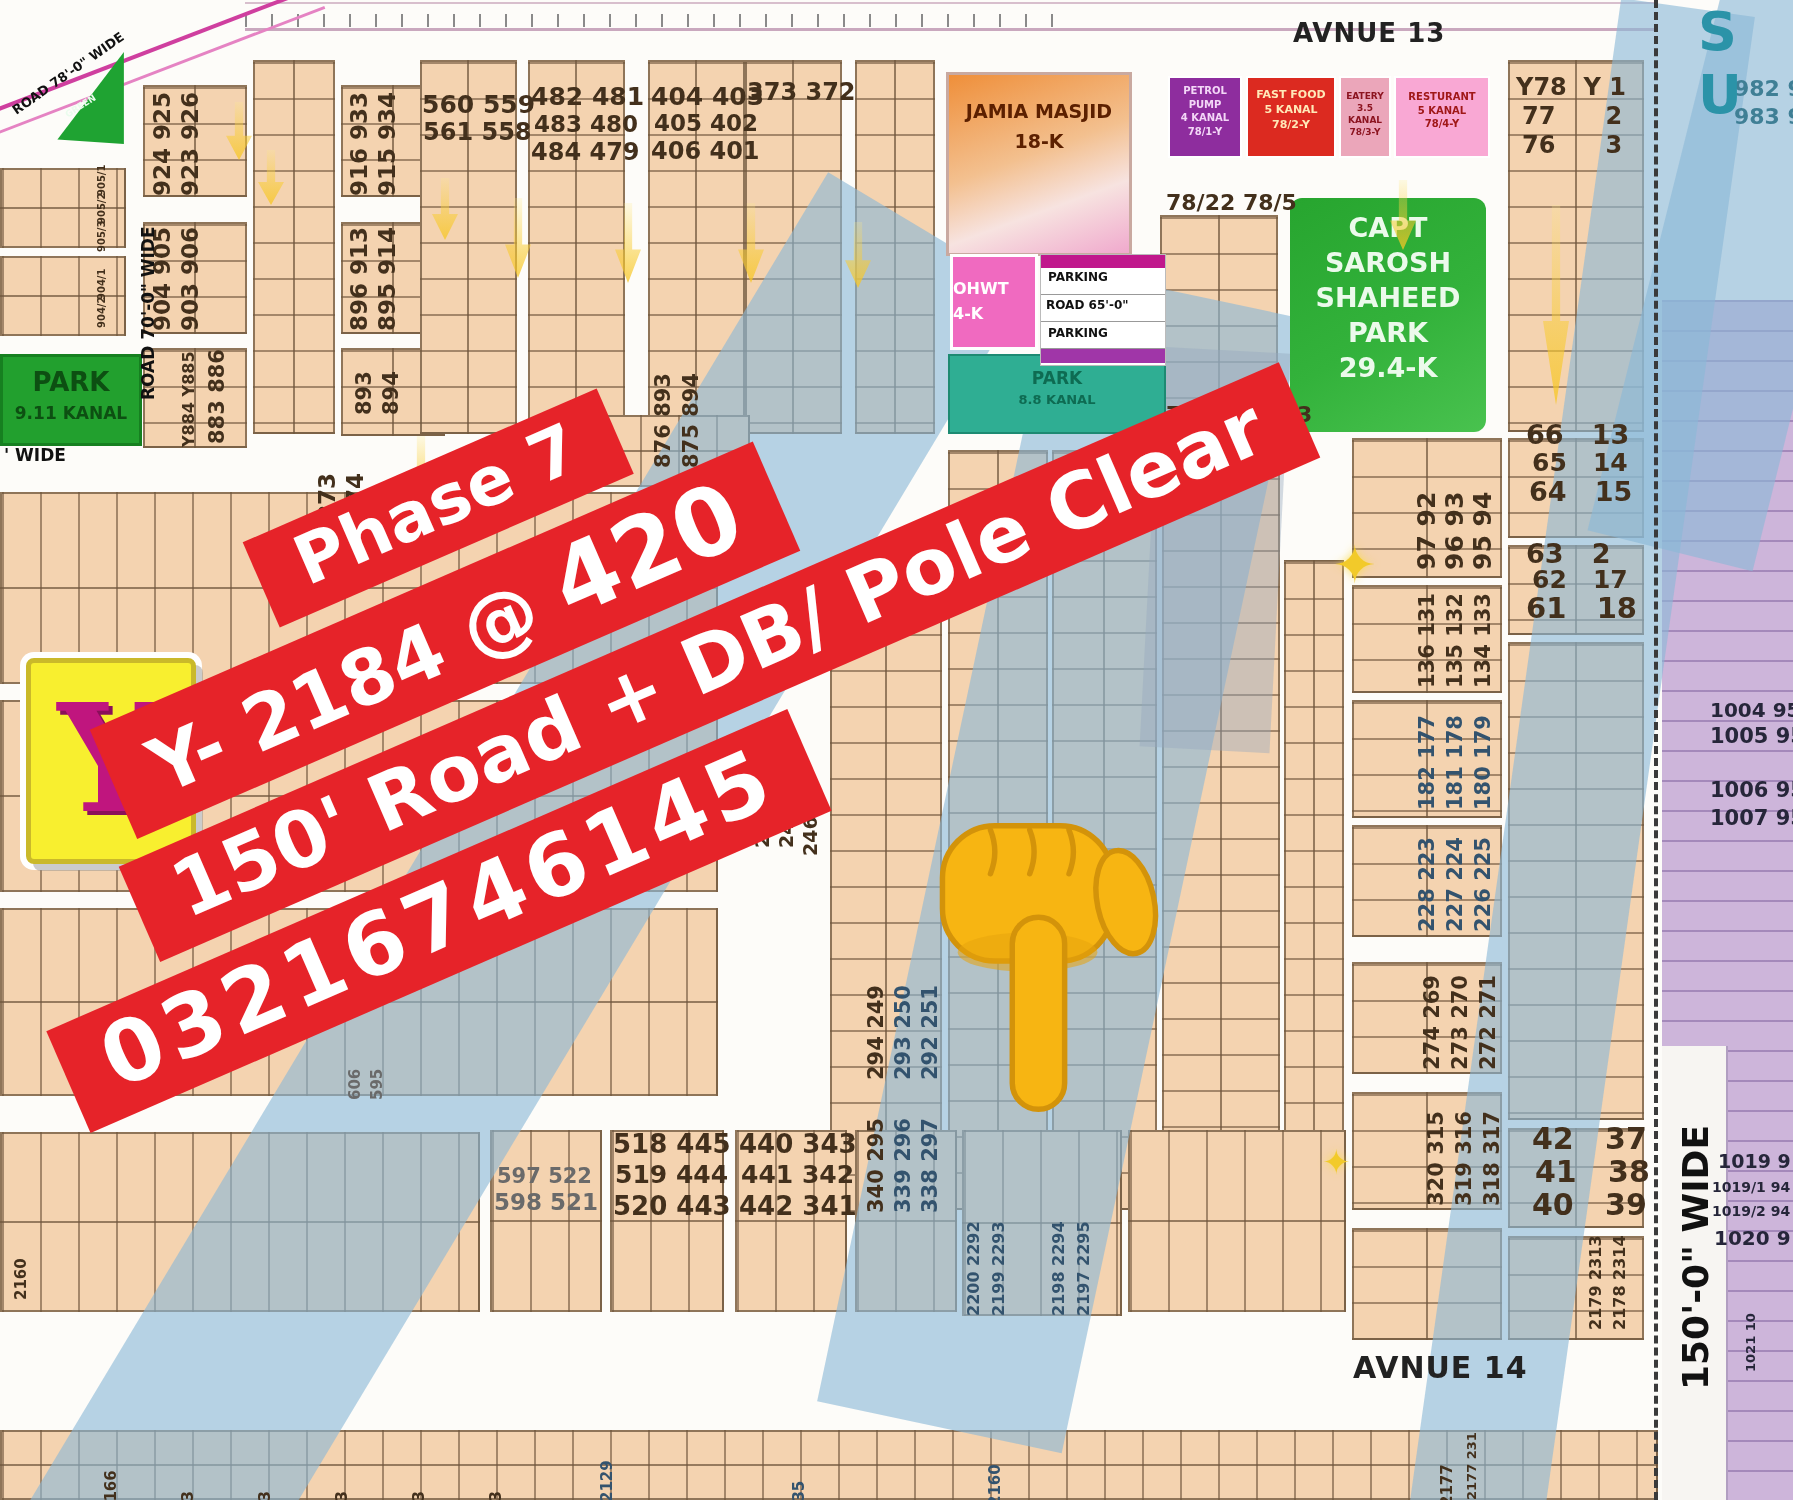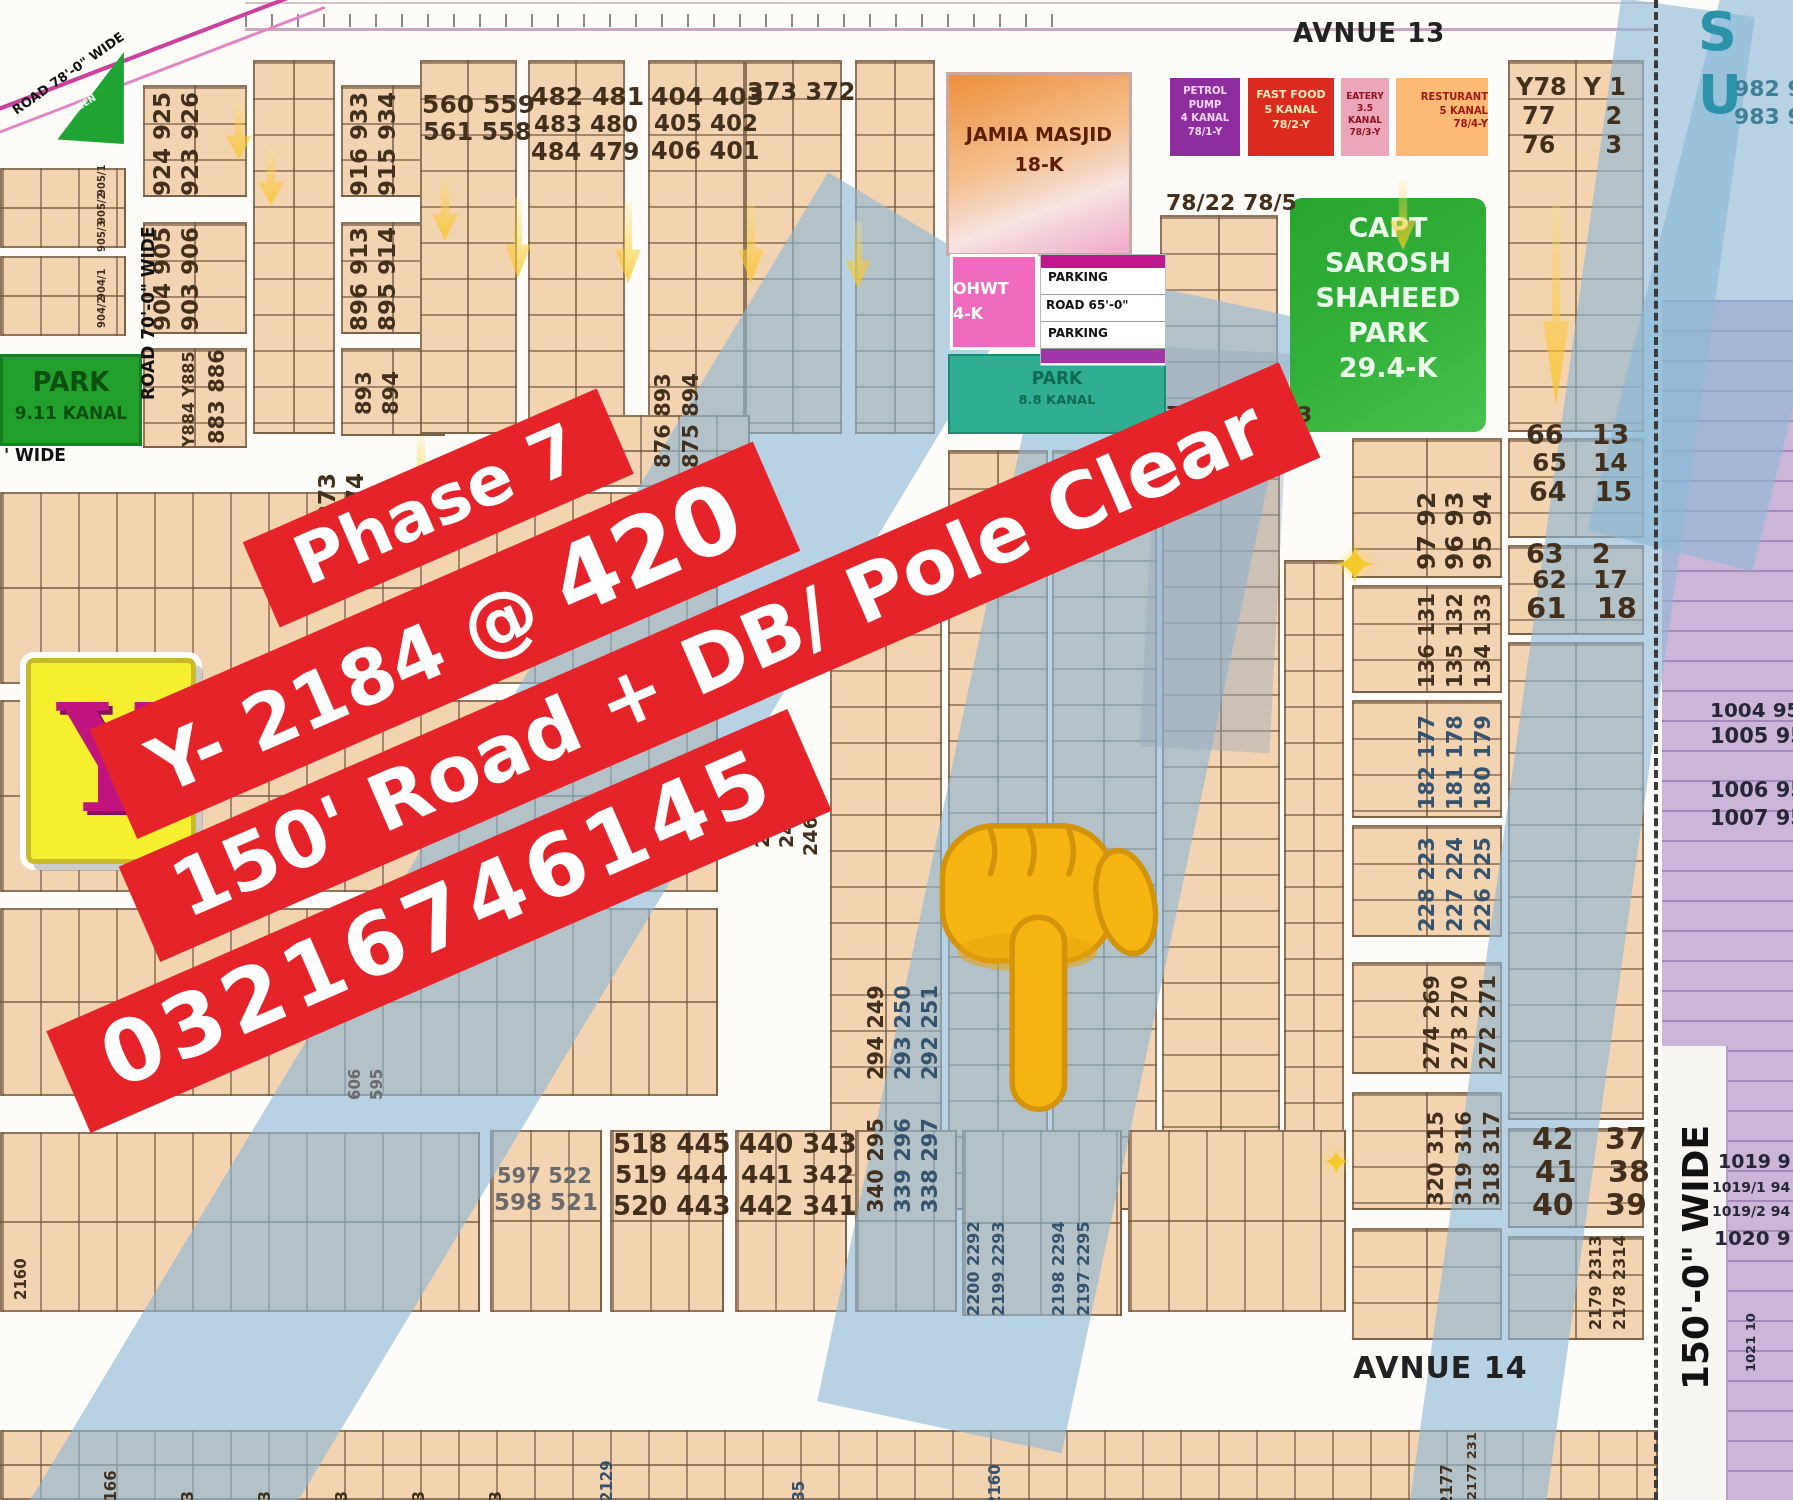--- a/index.html
+++ b/index.html
@@ -36,34 +36,34 @@
   #park-left .l1{font-size:26px;margin-top:10px;} #park-left .l2{font-size:17px;margin-top:6px;}
   #capt-park{left:1290px;top:198px;width:196px;height:234px;border-radius:12px;
      background:linear-gradient(150deg,#27a52f 0%,#33b23b 55%,#49c24f 100%);
      color:#ebfaeb;text-align:center;font-weight:bold;font-size:27px;line-height:1.3;padding-top:12px;}
   #park-small{left:948px;top:354px;width:218px;height:80px;background:#2fae93;border:2px solid #1d8a72;
      color:#0e6b52;text-align:center;font-weight:bold;}
   #park-small .l1{font-size:17px;margin-top:12px;} #park-small .l2{font-size:13px;margin-top:4px;}
   #masjid{left:946px;top:72px;width:186px;height:184px;border:3px solid #c9a9a0;
      background:linear-gradient(160deg,#ef8f3a 0%,#f3c08f 45%,#f7e3e0 70%,#f0a9cd 100%);
      color:#5c2000;text-align:center;font-weight:bold;}
-  #masjid .l1{font-size:19px;margin-top:48px;} #masjid .l2{font-size:19px;margin-top:8px;}
+  #masjid .l1{font-size:19px;margin-top:25px;} #masjid .l2{font-size:19px;margin-top:8px;}
   #ohwt{left:950px;top:254px;width:88px;height:96px;background:#f06ac0;border:3px solid #fff;
      color:#fff;text-align:left;font-weight:bold;font-size:16px;}
   #ohwt .l1{margin-top:22px;} #ohwt .l2{margin-top:6px;}
   #parking-strip{left:1040px;top:254px;width:126px;height:112px;background:#fff;border:1px solid #bbb;}
   #parking-strip .bar1{height:13px;background:#c0188c;}
   #parking-strip .row{height:26px;border-bottom:1px solid #999;}
   #parking-strip .bar2{height:14px;background:#a036a8;}
   .comm{position:absolute;top:76px;text-align:center;font-weight:bold;z-index:3;border:2px solid #fff;box-sizing:border-box;}
   .comm div{line-height:1.35;}
   #comm-petrol{left:1168px;width:74px;height:82px;background:#8e2d9e;color:#f3d7f7;font-size:10px;padding-top:6px;}
   #comm-fastfood{left:1246px;width:90px;height:82px;background:#dc2a20;color:#ffe9b8;font-size:11px;padding-top:10px;}
   #comm-eatery{left:1339px;width:52px;height:82px;background:#eba6ba;color:#8c1420;font-size:9px;padding-top:12px;}
-  #comm-rest{left:1394px;width:96px;height:82px;background:#fdba74;color:#a01818;font-size:10px;padding-top:12px;text-align:right;}
+  #comm-rest{left:1394px;width:96px;height:82px;background:#f9a8d4;color:#a01818;font-size:10px;padding-top:12px;}
   
   #avnue13{position:absolute;left:1293px;top:18px;font-size:26px;font-weight:bold;color:#222;z-index:3;letter-spacing:1px;}
   #avnue14{position:absolute;left:1353px;top:1350px;font-size:30px;font-weight:bold;color:#222;z-index:3;letter-spacing:1px;}
   #su{position:absolute;left:1698px;top:0px;font-size:54px;font-weight:bold;color:#2b93a8;z-index:4;letter-spacing:16px;}
   
   .hline{position:absolute;z-index:1;}
   #ticks{position:absolute;left:245px;top:14px;width:812px;height:13px;z-index:1;
      background:repeating-linear-gradient(90deg,#8a8a8a 0 2px,transparent 2px 26px);}
   .diag{position:absolute;transform-origin:0 50%;z-index:1;}
   #greentri{position:absolute;left:56px;top:52px;width:70px;height:92px;background:#1fa332;

